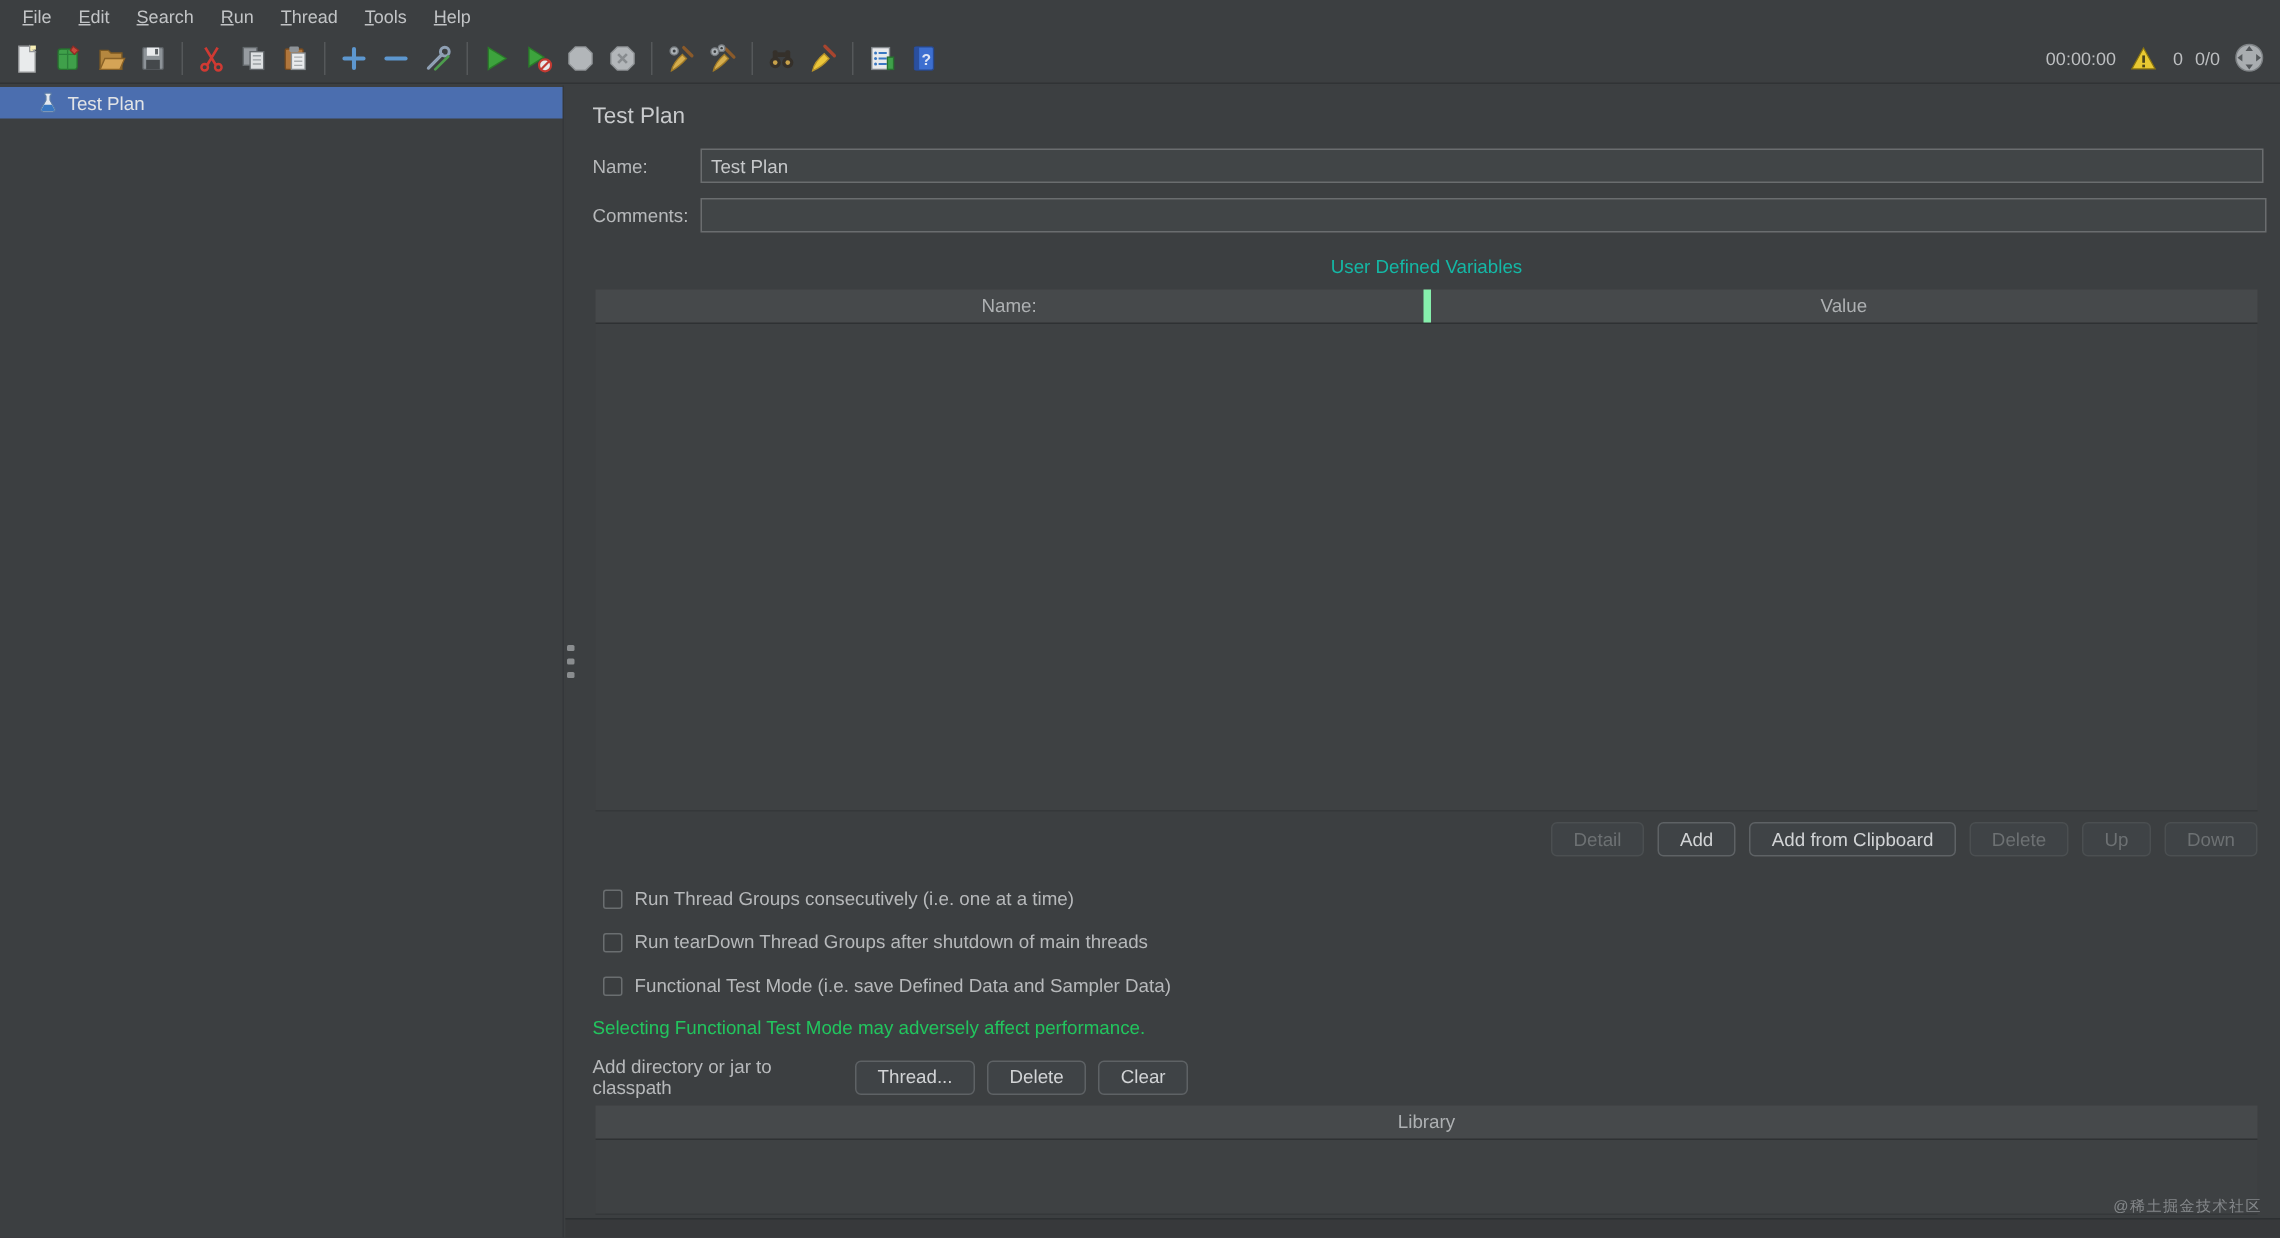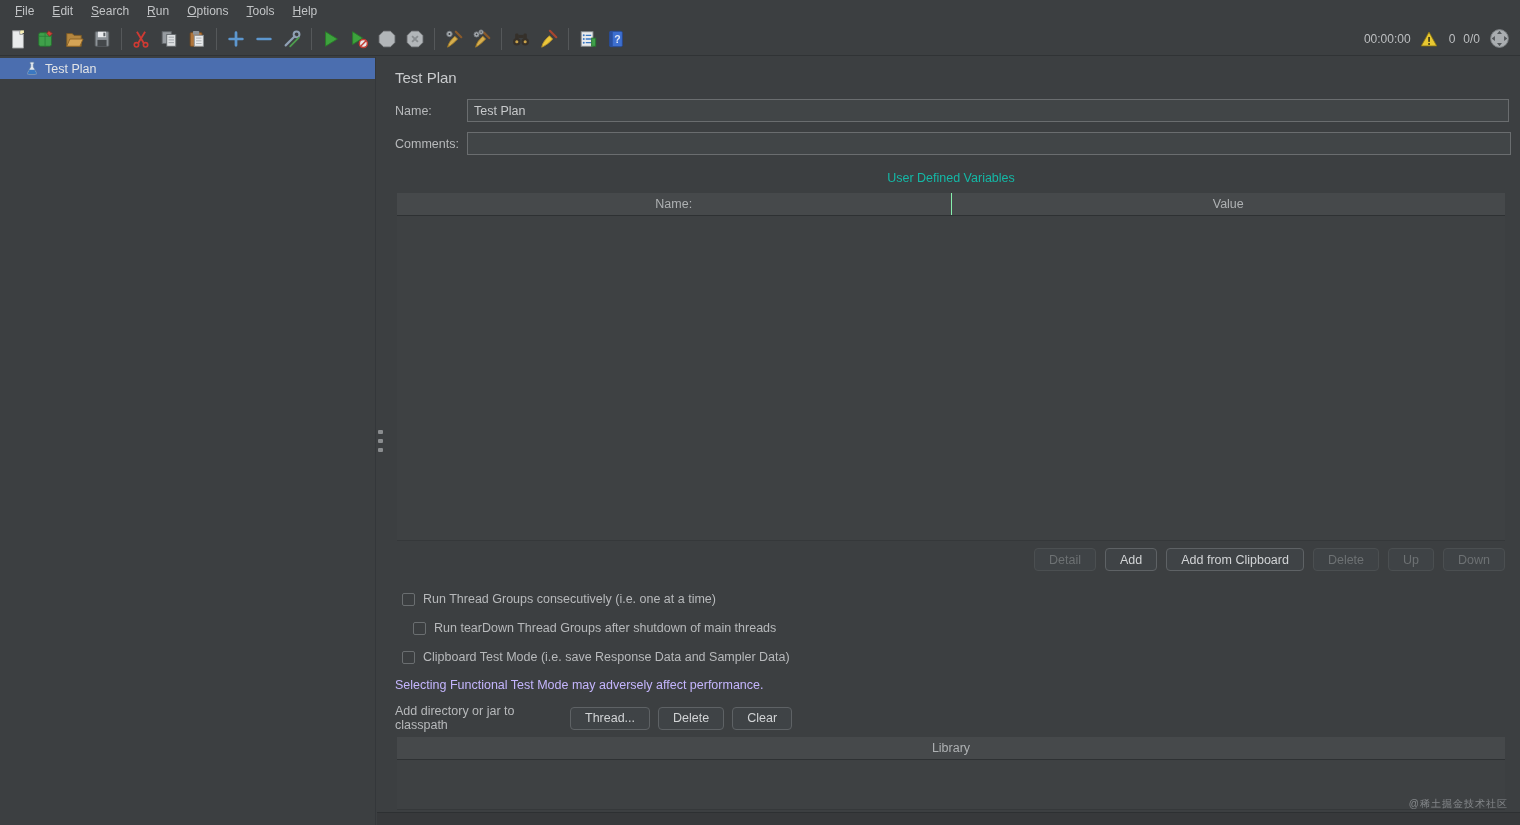--- a/index.html
+++ b/index.html
@@ -36,50 +36,50 @@
   .main { position:absolute; left:377px; top:57px; width:1143px; height:768px; background:#3c3f41; }
   .page-title { position:absolute; left:18px; top:12px; font-size:15px; color:#c9cbcd; }
   .field-label { position:absolute; font-size:12.5px; color:#b7b9bb; }
   .txt { position:absolute; height:23px; background:#414547; border:1px solid #6a6d6f;
     color:#c7c9cb; font-size:12.5px; font-family:"Liberation Sans",sans-serif; padding:0 6px; outline:none; }
   .section-title { position:absolute; text-align:center; font-size:12.5px; color:#14b8a6; }
   .tbl-header { position:absolute; display:flex; height:23px; background:#46494b;
     border-bottom:1px solid #2e3133; }
   .tbl-header .cell { flex:1; display:flex; align-items:center; justify-content:center;
     font-size:12.5px; color:#aeb1b3; }
-  .tbl-header .cell + .cell { border-left:1px solid #86efac; }
+  .tbl-header .cell + .cell { border-left:5px solid #86efac; }
   .tbl-body { position:absolute; background:#3e4143; border-bottom:1px solid #35383a; }
   .btn-row { position:absolute; display:flex; justify-content:flex-end; gap:9px; }
   .btn { height:23px; padding:0 14px; background:#3f4346; border:1px solid #5e6265; border-radius:4px;
     color:#d2d4d6; font-size:12.5px; font-family:"Liberation Sans",sans-serif; display:inline-flex;
     align-items:center; cursor:pointer; }
   .btn.disabled { color:#6d7173; border-color:#4b4f51; cursor:default; }
   .chk-row { position:absolute; display:flex; align-items:center; gap:8px;text-align:center; }
   .chk-box { width:13px; height:13px; background:#3b3e40; border:1px solid #6a6e70; border-radius:2px; }
   .chk-label { font-size:12.5px; color:#b7b9bb; }
-  .note { position:absolute; font-size:12.5px; color:#c4b5fd; }
+  .note { position:absolute; font-size:12.5px; color:#22c55e; }
   .cp-row { position:absolute; display:flex; align-items:center; }
   .cp-label { font-size:12.5px; color:#b7b9bb; width:175px; }
   .cp-row .btn { margin-right:8px; }
   .bottom-strip { position:absolute; left:0; top:755px; width:1143px; height:13px; background:#37393b;
     border-top:1px solid #2d3032; }
   .watermark { position:absolute; right:12px; top:740px; font-size:10px; color:rgba(190,193,196,0.55);
     letter-spacing:1px; z-index:10; }
 </style>
 </head>
 <body>
 
 <div id="app">
 
   <div class="menubar">
     <span class="menu-item">File</span>
     <span class="menu-item">Edit</span>
     <span class="menu-item">Search</span>
     <span class="menu-item">Run</span>
-    <span class="menu-item">Options</span>
+    <span class="menu-item">Thread</span>
     <span class="menu-item">Tools</span>
     <span class="menu-item">Help</span>
   </div>
 
   <div class="toolbar">
     <span class="tbtn">
       <svg width="20" height="20" viewBox="0 0 22 22">
           <path d="M5 2h8l4 4v15H5z" fill="#e9ebec" stroke="#97999b"></path>
           <path d="M13 2l4 4h-4z" fill="#f3eabb" stroke="#97999b"></path>
           <rect x="13.5" y="1.5" width="4" height="3" fill="#f7efb6"></rect>
@@ -291,27 +291,27 @@
       <button class="btn">Add from Clipboard</button>
       <button class="btn disabled">Delete</button>
       <button class="btn disabled">Up</button>
       <button class="btn disabled">Down</button>
     </div>
 
     <div class="chk-row" style="left:25px; top:535px;">
       <span class="chk-box"></span>
       <span class="chk-label">Run Thread Groups consecutively (i.e. one at a time)</span>
     </div>
-    <div class="chk-row" style="left:36px; top:564px;">
+    <div class="chk-row" style="left:25px; top:564px;">
       <span class="chk-box"></span>
       <span class="chk-label">Run tearDown Thread Groups after shutdown of main threads</span>
     </div>
     <div class="chk-row" style="left:25px; top:593px;">
       <span class="chk-box"></span>
-      <span class="chk-label">Clipboard Test Mode (i.e. save Response Data and Sampler Data)</span>
+      <span class="chk-label">Functional Test Mode (i.e. save Defined Data and Sampler Data)</span>
     </div>
 
     <div class="note" style="left:18px; top:621px;">Selecting Functional Test Mode may adversely affect performance.</div>
 
     <div class="cp-row" style="left:18px; top:647px;">
       <span class="cp-label">Add directory or jar to classpath</span>
       <button class="btn">Thread...</button>
       <button class="btn">Delete</button>
       <button class="btn">Clear</button>
     </div>

